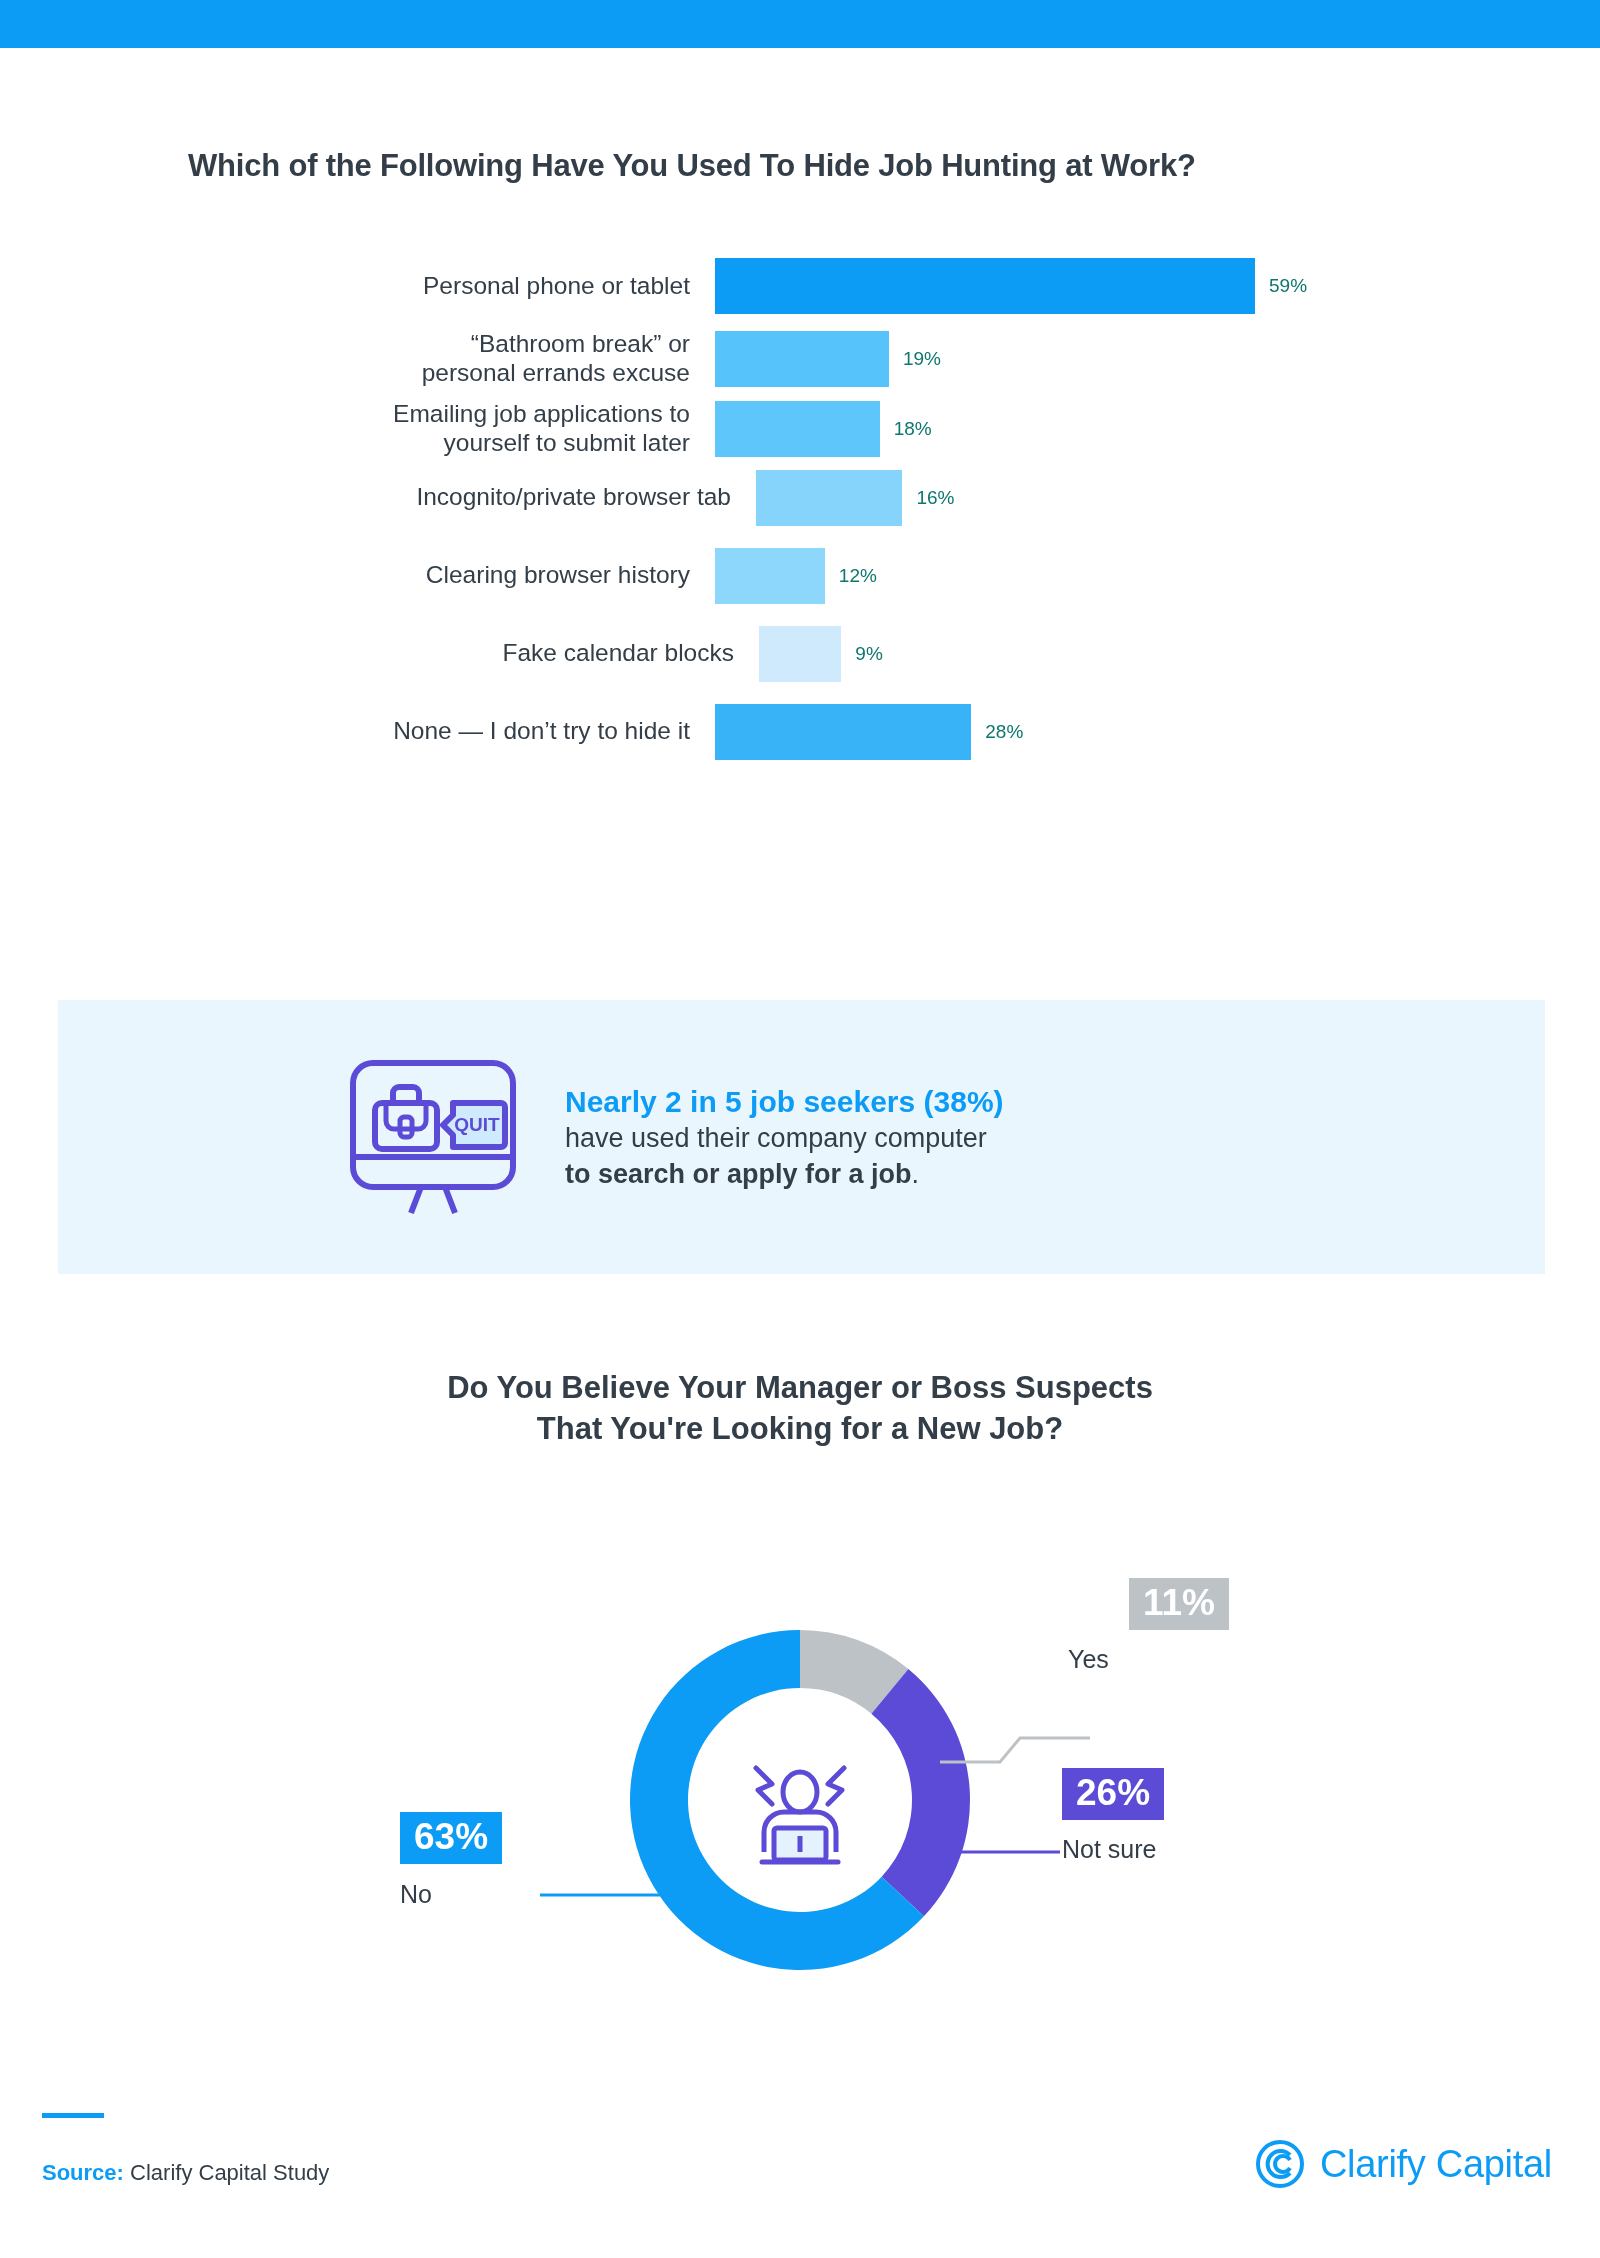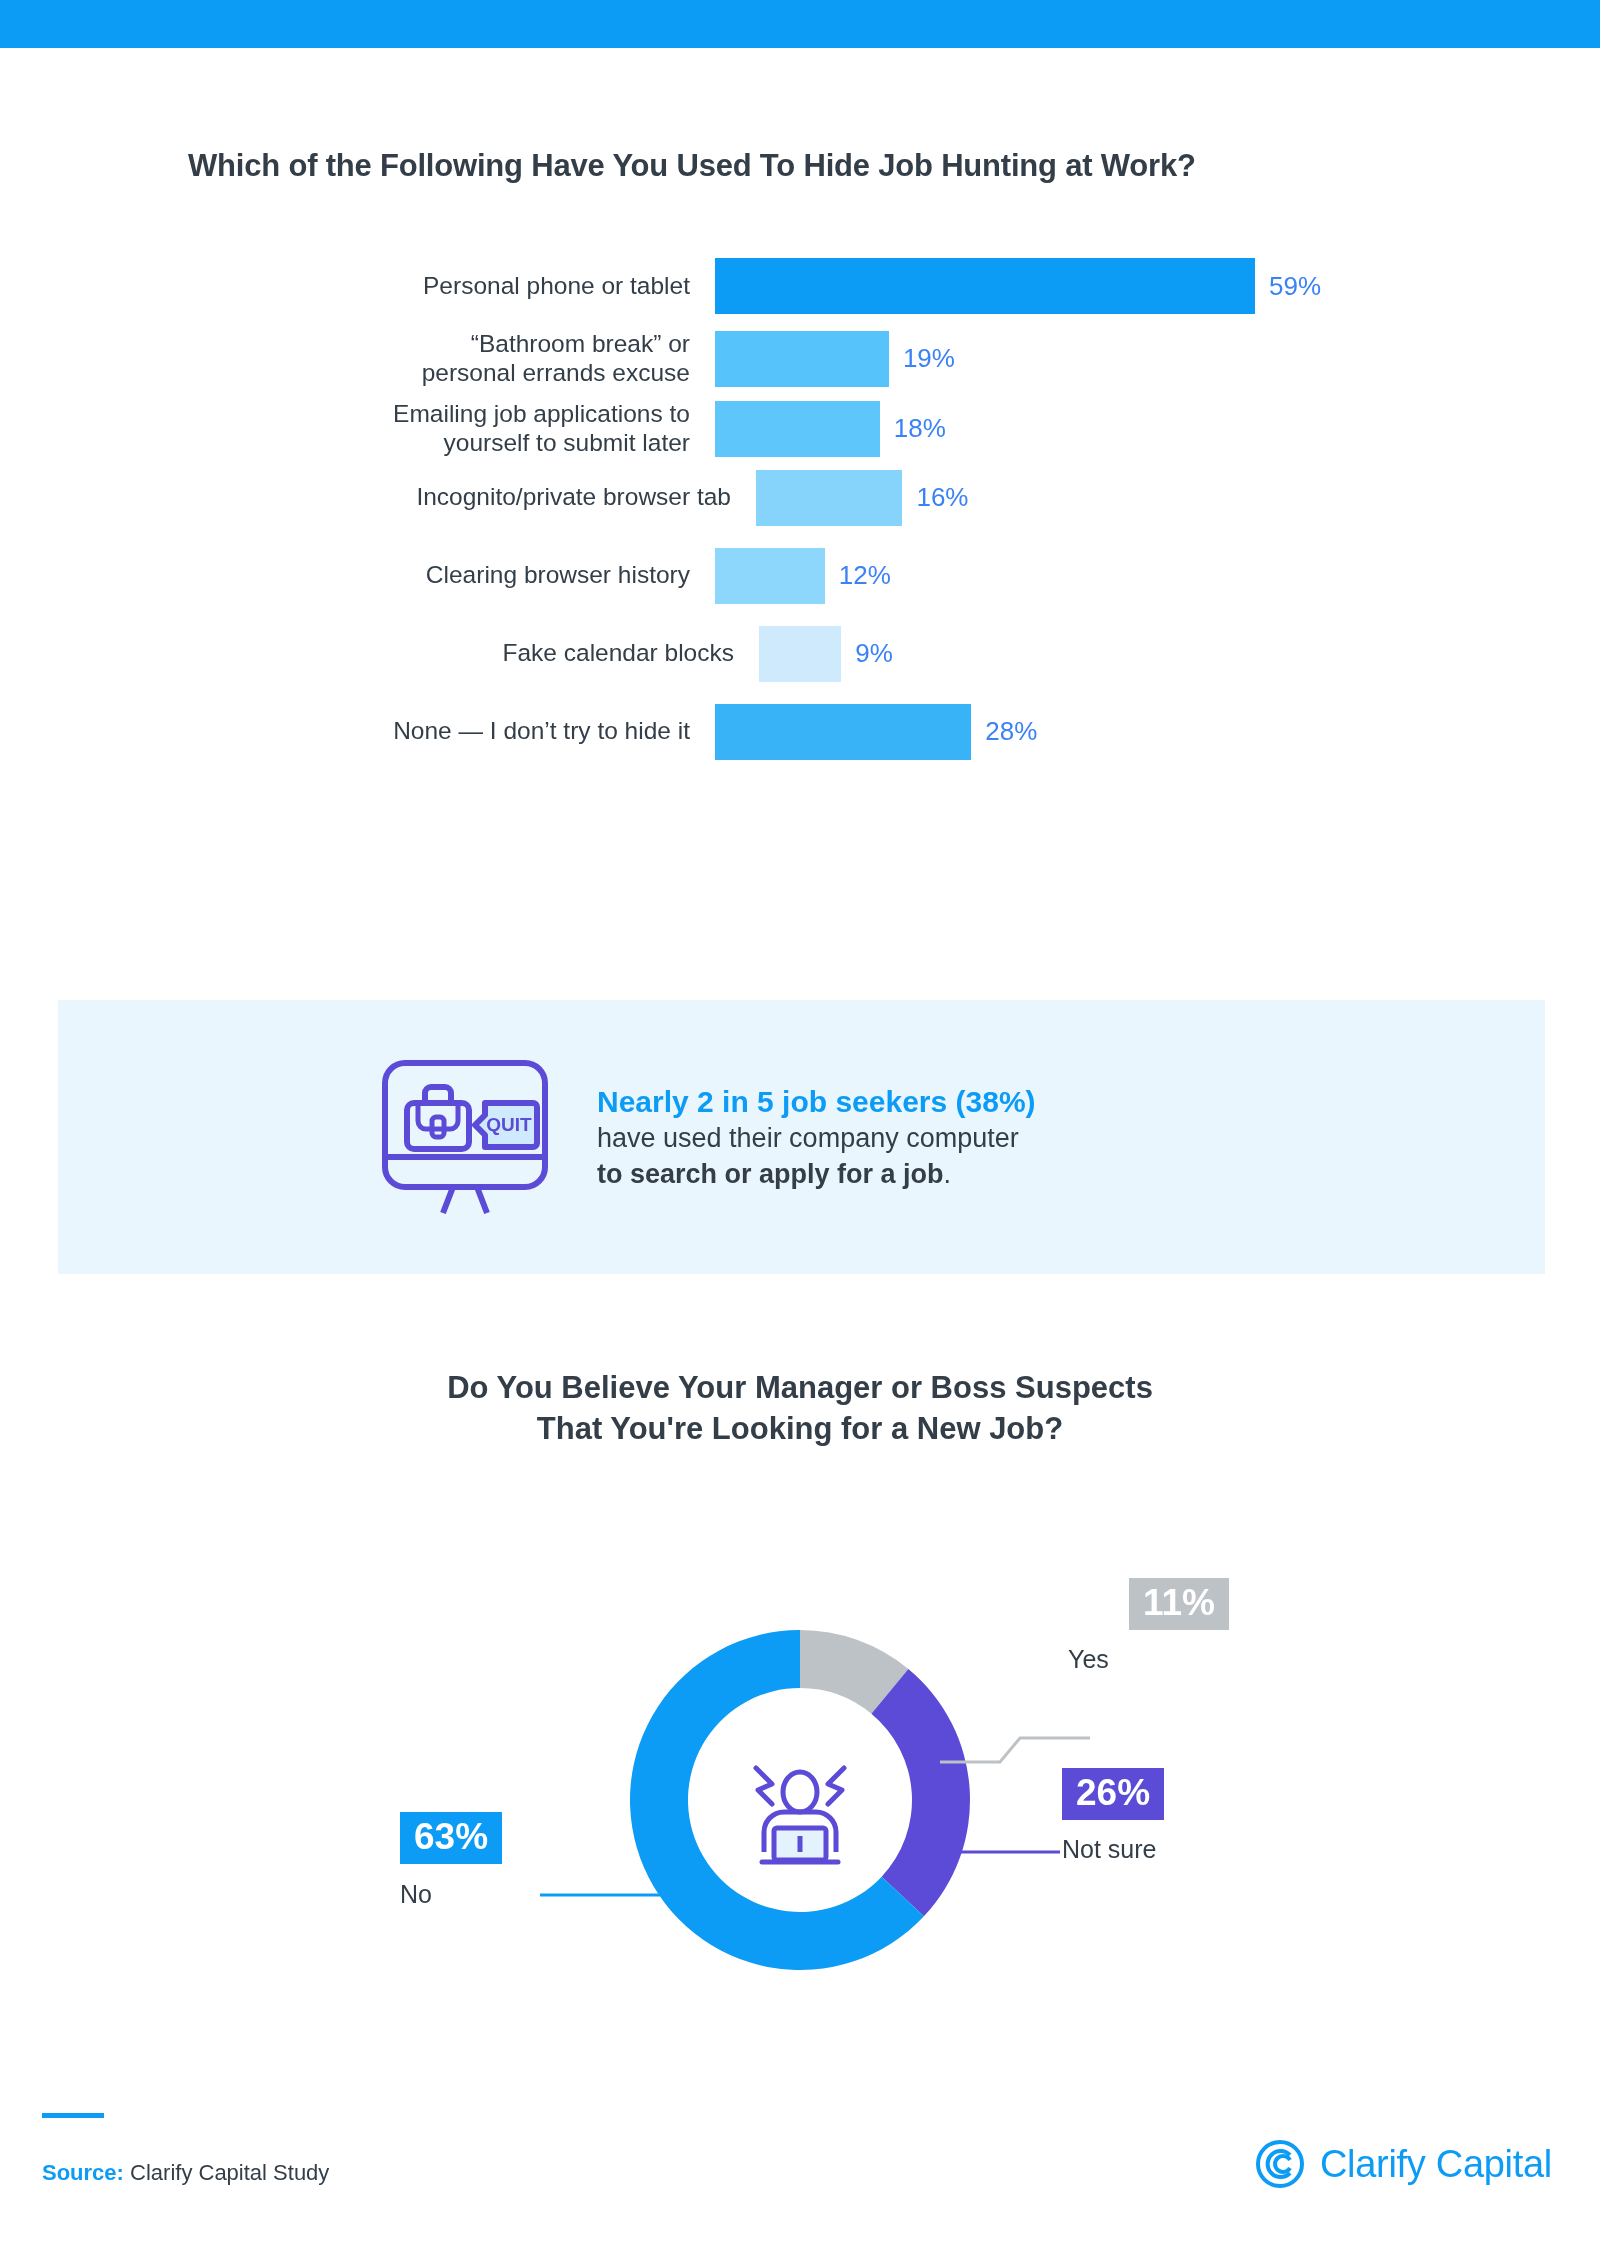--- a/index.html
+++ b/index.html
@@ -26,28 +26,28 @@
   
   .barchart { position:absolute; left:0px; top:258px; width:1408px; }
   .bar-row-wrap {
     position:relative; display:flex; align-items:center;
     margin-bottom:0;
   }
   .lbl-col { width:715px; padding-right:25px; text-align:right;
     font-size:24.5px; color:#333e48; line-height:1.18; }
   .bar-col { position:relative; flex:1; display:flex; align-items:center; }
   .bar { height:56px; }
-  .bar-val { font-size:26px; color:#3b82f6; margin-left:14px; white-space:nowrap; }
+  .bar-val { font-size:19px; color:#0f766e; margin-left:14px; white-space:nowrap; }
 
   
   .callout {
     position:absolute; left:58px; top:1000px; width:1487px; height:274px;
     background:#eaf6fd;
   }
-  .callout-inner { display:flex; align-items:center; height:100%; padding-left:285px;margin-left:32px; }
+  .callout-inner { display:flex; align-items:center; height:100%; padding-left:285px; }
   .callout-icon { width:180px; flex:none; }
   .callout-text { margin-left:42px; }
   .callout-lead { font-size:30px; font-weight:bold; color:#0d9cf5; line-height:1.3; }
   .callout-body { font-size:27px; color:#333e48; line-height:1.32; }
   .callout-body b { font-weight:bold; }
 
   
   .q2-title {
     position:absolute; left:0; top:1368px; width:1600px; text-align:center;
     font-size:31px; font-weight:bold; color:#333e48; line-height:1.32;

